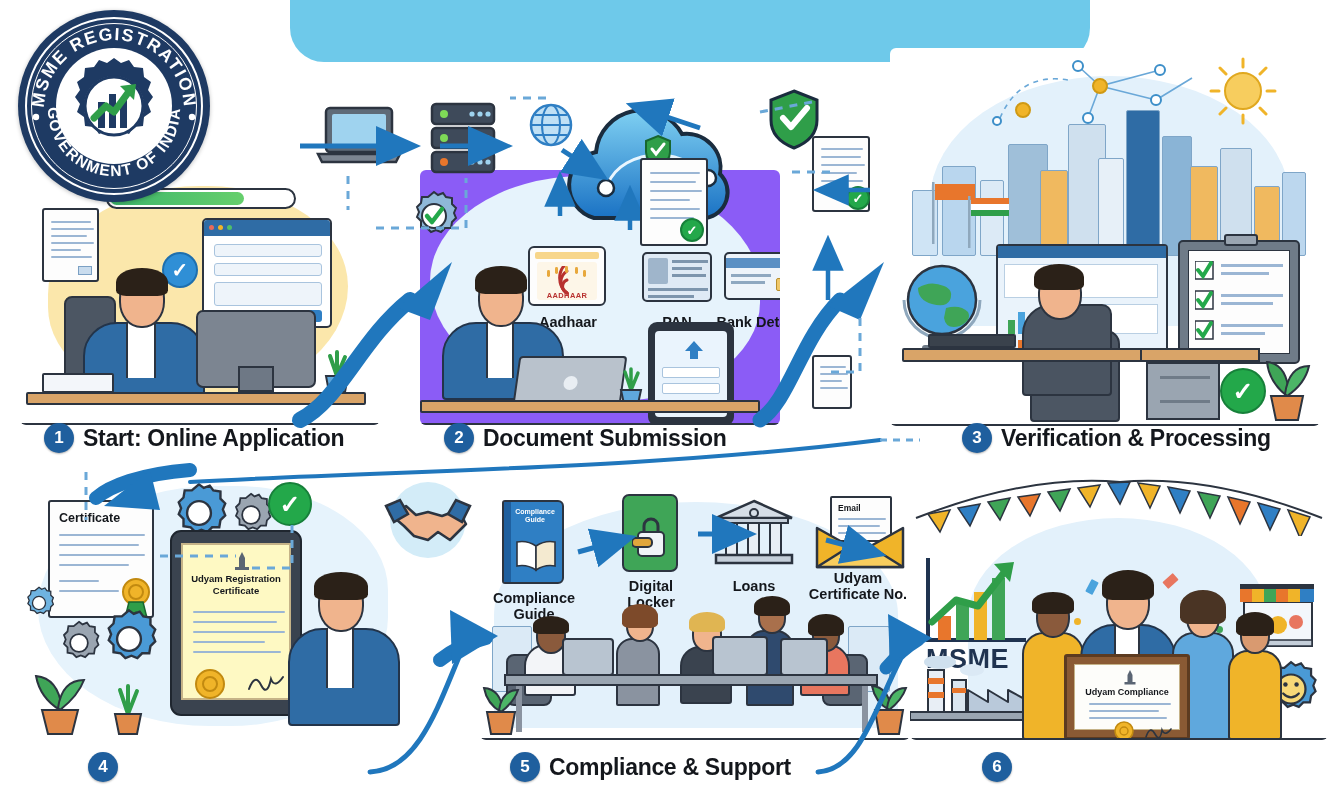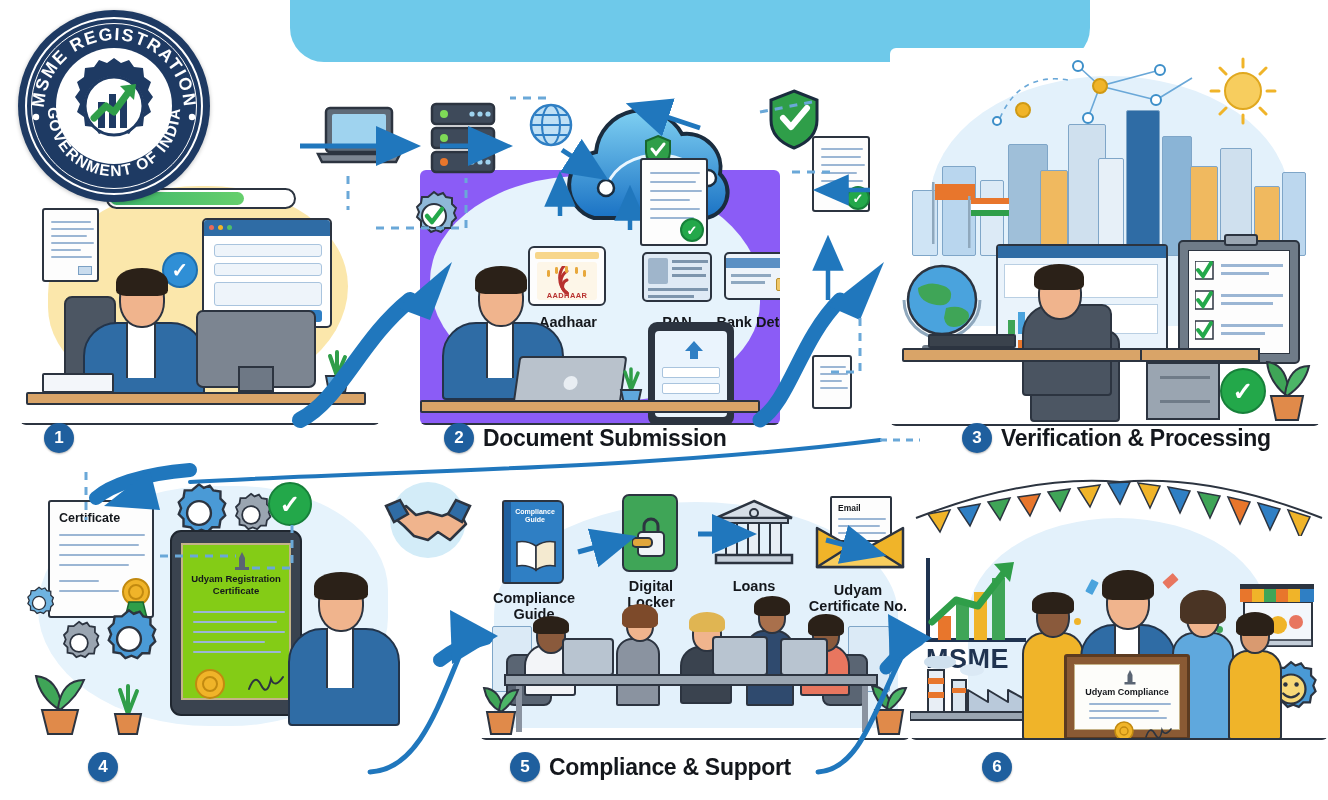--- a/index.html
+++ b/index.html
@@ -510,20 +510,21 @@
 
   <div class="doc-sheet" style="left:812px;top:355px;width:40px;height:54px;">
     <div class="doc-line" style="left:6px;top:9px;width:26px;"></div>
     <div class="doc-line" style="left:6px;top:16px;width:28px;"></div>
     <div class="doc-line" style="left:6px;top:23px;width:22px;"></div>
     <div class="doc-line" style="left:6px;top:30px;width:28px;"></div>
   </div>
 
   <div class="step-label" style="left:44px;top:423px;">
     <div class="step-badge">1</div>
+    <div class="step-title">Start: Online Application</div>
   </div>
   <div class="step-label" style="left:444px;top:423px;">
     <div class="step-badge">2</div>
     <div class="step-title">Document Submission</div>
   </div>
   <div class="step-label" style="left:962px;top:423px;">
     <div class="step-badge">3</div>
     <div class="step-title">Verification &amp; Processing</div>
   </div>
 
@@ -563,21 +564,21 @@
         <circle cx="26" cy="26" r="10" fill="#fff" stroke="#2c3440" stroke-width="2"></circle>
       </svg>
       <svg style="position:absolute;left:2px;top:108px;" width="34" height="34" viewBox="0 0 52 52">
         <path d="M26 2 l4 3 5-2 3 4 6 1 0 6 4 4-2 5 2 5-4 4-1 6-6 0-4 4-5-2-5 2-4-4-6-1 0-6-4-4 2-5-2-5 4-4 1-6 6 0z" fill="#6fb3e0" stroke="#2c3440" stroke-width="2"></path>
         <circle cx="26" cy="26" r="10" fill="#fff" stroke="#2c3440" stroke-width="2"></circle>
       </svg>
 
       <div class="chk" style="left:248px;top:4px;width:44px;height:44px;font-size:25px;">✓</div>
 
       <div style="position:absolute;left:150px;top:52px;width:132px;height:186px;background:#3a434f;border:2px solid #1f262f;border-radius:11px;padding:9px;">
-        <div style="position:absolute;left:9px;top:11px;right:9px;bottom:14px;background:#84cc16;border:2px solid #c5b388;">
+        <div style="position:absolute;left:9px;top:11px;right:9px;bottom:14px;background:#fef9c3;border:2px solid #c5b388;">
           <svg style="position:absolute;left:50px;top:6px;" width="18" height="20">
             <path d="M9 1 l3 6 h-6 z" fill="#5a6573"></path>
             <rect x="6" y="7" width="6" height="9" fill="#5a6573"></rect>
             <rect x="2" y="16" width="14" height="3" fill="#5a6573"></rect>
           </svg>
           <div style="position:absolute;left:6px;top:28px;right:6px;text-align:center;font-size:9.5px;font-weight:bold;color:#14171c;line-height:1.25;">Udyam Registration Certificate</div>
           <div class="doc-line" style="left:10px;top:66px;width:92px;"></div>
           <div class="doc-line" style="left:10px;top:76px;width:84px;"></div>
           <div class="doc-line" style="left:10px;top:86px;width:92px;"></div>
           <div class="doc-line" style="left:10px;top:96px;width:72px;"></div>
@@ -664,21 +665,21 @@
           <div style="position:absolute;left:6px;top:5px;font-size:8.5px;font-weight:bold;color:#14171c;">Email</div>
           <div class="doc-line" style="left:6px;top:20px;width:48px;"></div>
           <div class="doc-line" style="left:6px;top:27px;width:42px;"></div>
           <div class="doc-line" style="left:6px;top:34px;width:48px;"></div>
         </div>
         <svg style="position:absolute;left:0;top:22px;" width="92" height="52" viewBox="0 0 92 52">
           <path d="M3 49 V10 L46 34 L89 10 V49 Z" fill="#f0b429" stroke="#2c3440" stroke-width="2.5" stroke-linejoin="round"></path>
           <path d="M3 49 L46 22 L89 49 Z" fill="#f7cd5e" stroke="#2c3440" stroke-width="2.5" stroke-linejoin="round"></path>
         </svg>
       </div>
-      <div class="icon-cap" style="left:318px;top:104px;width:120px;">Udyam
+      <div class="icon-cap" style="left:318px;top:92px;width:120px;">Udyam
 Certificate No.</div>
 
       <div>
 
         <div class="bldg" style="left:12px;top:148px;width:40px;height:66px;background:#dbeaf6;"></div>
         <div class="bldg" style="left:368px;top:148px;width:42px;height:66px;background:#dbeaf6;"></div>
 
         <div class="chair" style="left:26px;top:176px;width:46px;height:52px;"></div>
         <div style="position:absolute;left:44px;top:166px;width:52px;height:52px;background:#f3f5f8;border:2px solid #2c3440;border-radius:22px 22px 3px 3px;"></div>
         <div class="person-head" style="left:56px;top:142px;width:30px;height:34px;background:#8a5a3c;"></div>

